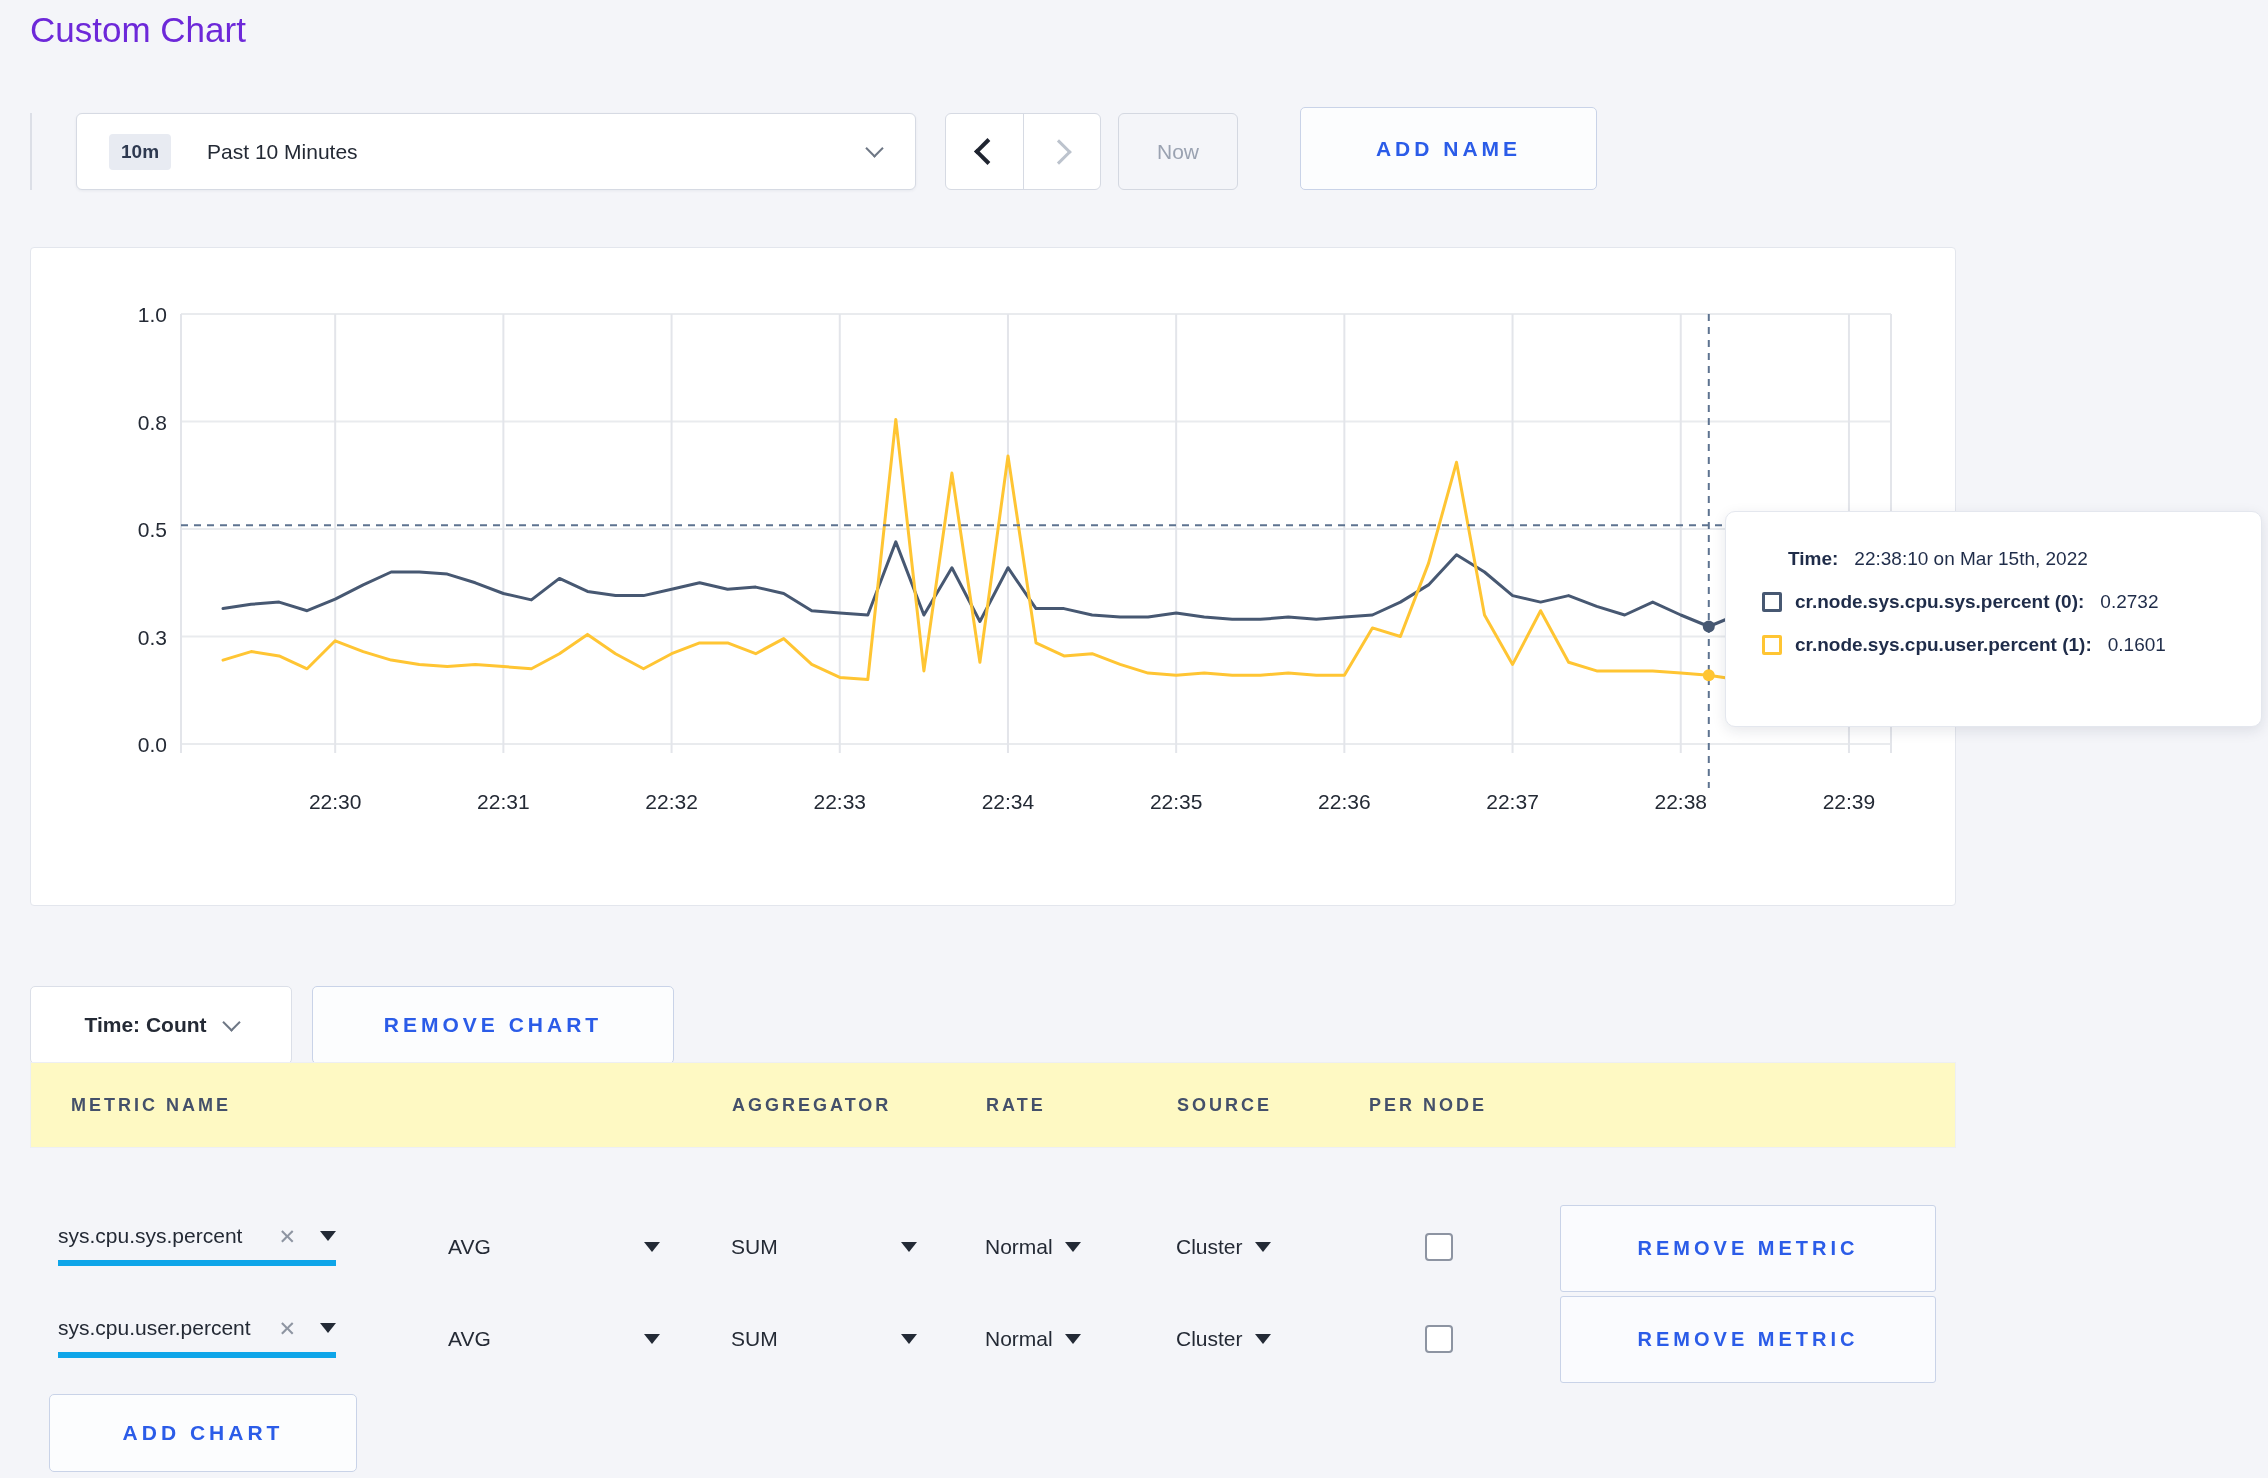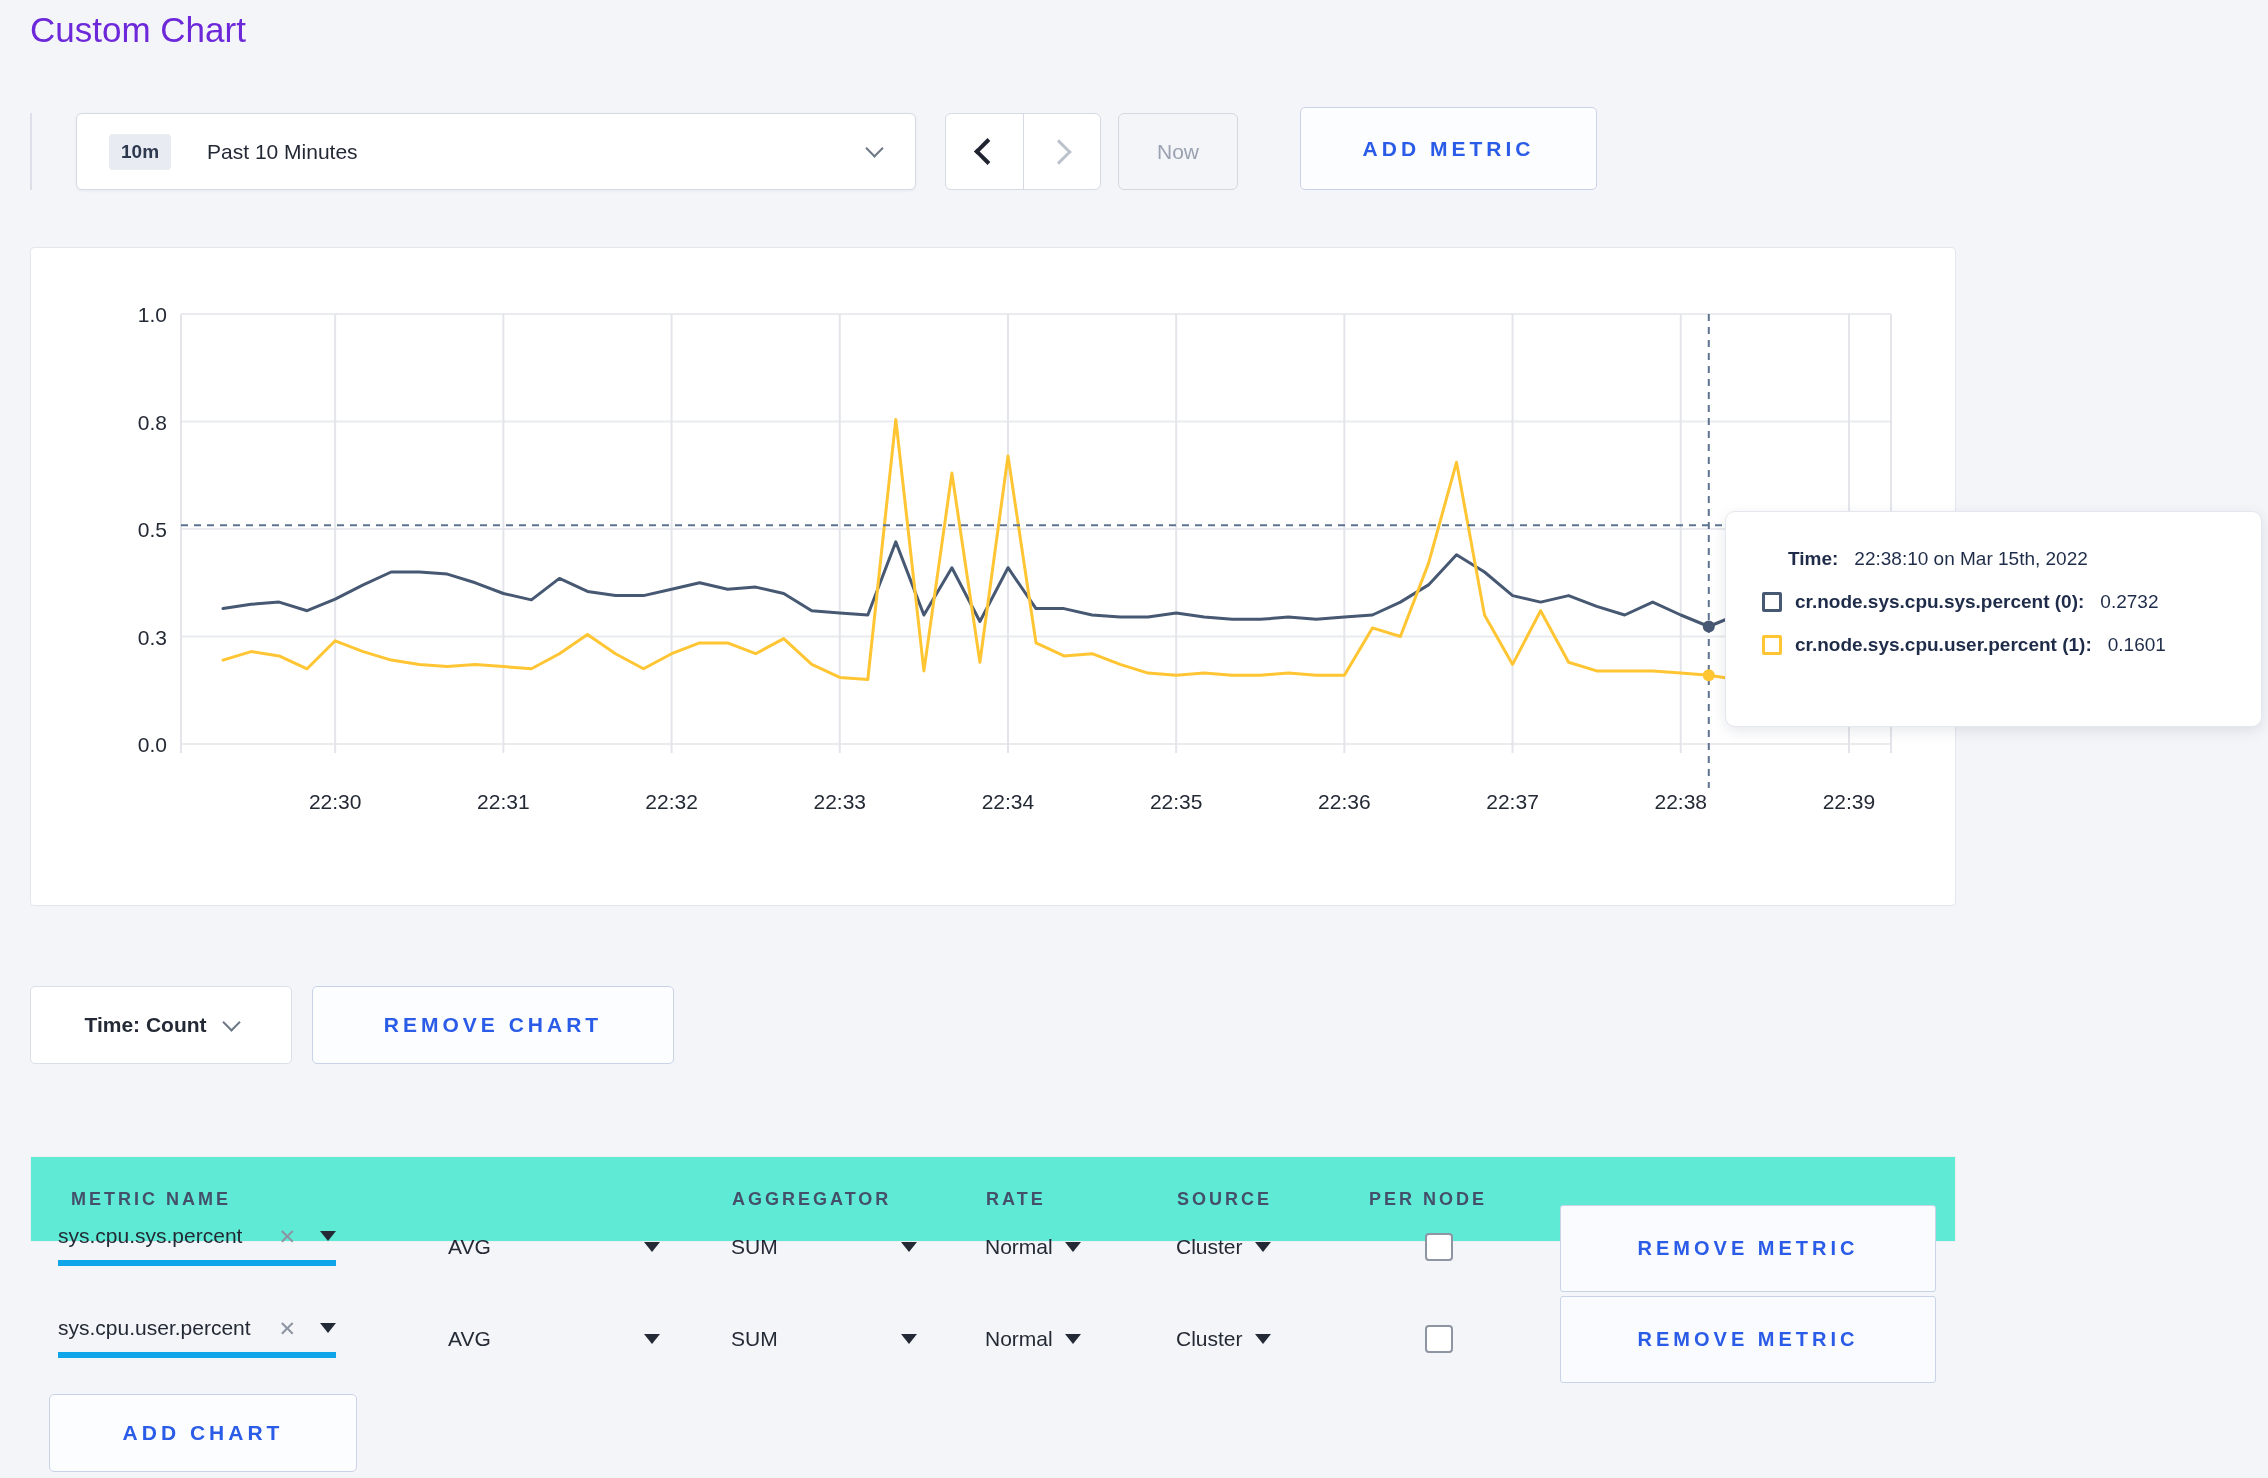--- a/index.html
+++ b/index.html
@@ -55,21 +55,21 @@
   .tt-time-row{margin-left:62px;}
   .tt-bold{font-weight:700;margin-right:16px;}
   .tt-series-row{margin:21px 0 0 36px;display:flex;align-items:center;}
   .swatch{width:14px;height:14px;border:3px solid #000;border-radius:2px;margin-right:13px;flex:none;}
   
   .units-btn{left:30px;top:986px;width:262px;height:78px;background:#fff;border:1px solid #dbdfe8;
     border-radius:5px;display:flex;align-items:center;justify-content:center;gap:18px;
     font-size:21px;font-weight:700;color:#242a35;box-sizing:border-box;cursor:pointer;}
   .remove-chart-btn{left:312px;top:986px;width:362px;height:78px;}
   
-  .table-header{left:30px;top:1156px;width:1926px;height:86px;background:#5eead4;
+  .table-header{left:30px;top:1062px;width:1926px;height:86px;background:#fef9c3;
     border:1px solid #edeff3;box-sizing:border-box;}
   .th{position:absolute;top:0;height:84px;display:flex;align-items:center;
     font-size:18px;letter-spacing:3px;font-weight:600;color:#44506a;}
   .metric-select{display:flex;align-items:center;padding-bottom:12px;
     border-bottom:6px solid #0ea5e9;width:278px;cursor:pointer;}
   .metric-name{font-size:21px;color:#242a35;}
   .x-icon{margin-left:auto;font-size:21px;color:#8e95a2;cursor:pointer;line-height:1;}
   .caret{width:0;height:0;border-left:8px solid transparent;border-right:8px solid transparent;
     border-top:10px solid #232a36;flex:none;}
   .metric-select .caret{margin-left:24px;}
@@ -97,21 +97,21 @@
   <div class="nav-cell">
     <span class="arrow-left"></span>
   </div>
   <div class="nav-cell">
     <span class="arrow-right"></span>
   </div>
 </div>
 
 <div class="abs now-btn">Now</div>
 
-<div class="abs btn-blue add-chart-btn">ADD METRIC</div>
+<div class="abs btn-blue add-chart-btn">ADD NAME</div>
 
 <div class="abs chart-card">
   <svg width="1924" height="657" viewBox="0 0 1924 657">
       <line x1="150" x2="1860" y1="496" y2="496" class="grid-h"></line>
       <line x1="150" x2="1860" y1="388.5" y2="388.5" class="grid-h"></line>
       <line x1="150" x2="1860" y1="281" y2="281" class="grid-h"></line>
       <line x1="150" x2="1860" y1="173.5" y2="173.5" class="grid-h"></line>
       <line x1="150" x2="1860" y1="66" y2="66" class="grid-h"></line>
       <line x1="150" x2="150" y1="66" y2="505" class="grid-v"></line>
       <line x1="1860" x2="1860" y1="66" y2="505" class="grid-v"></line>

